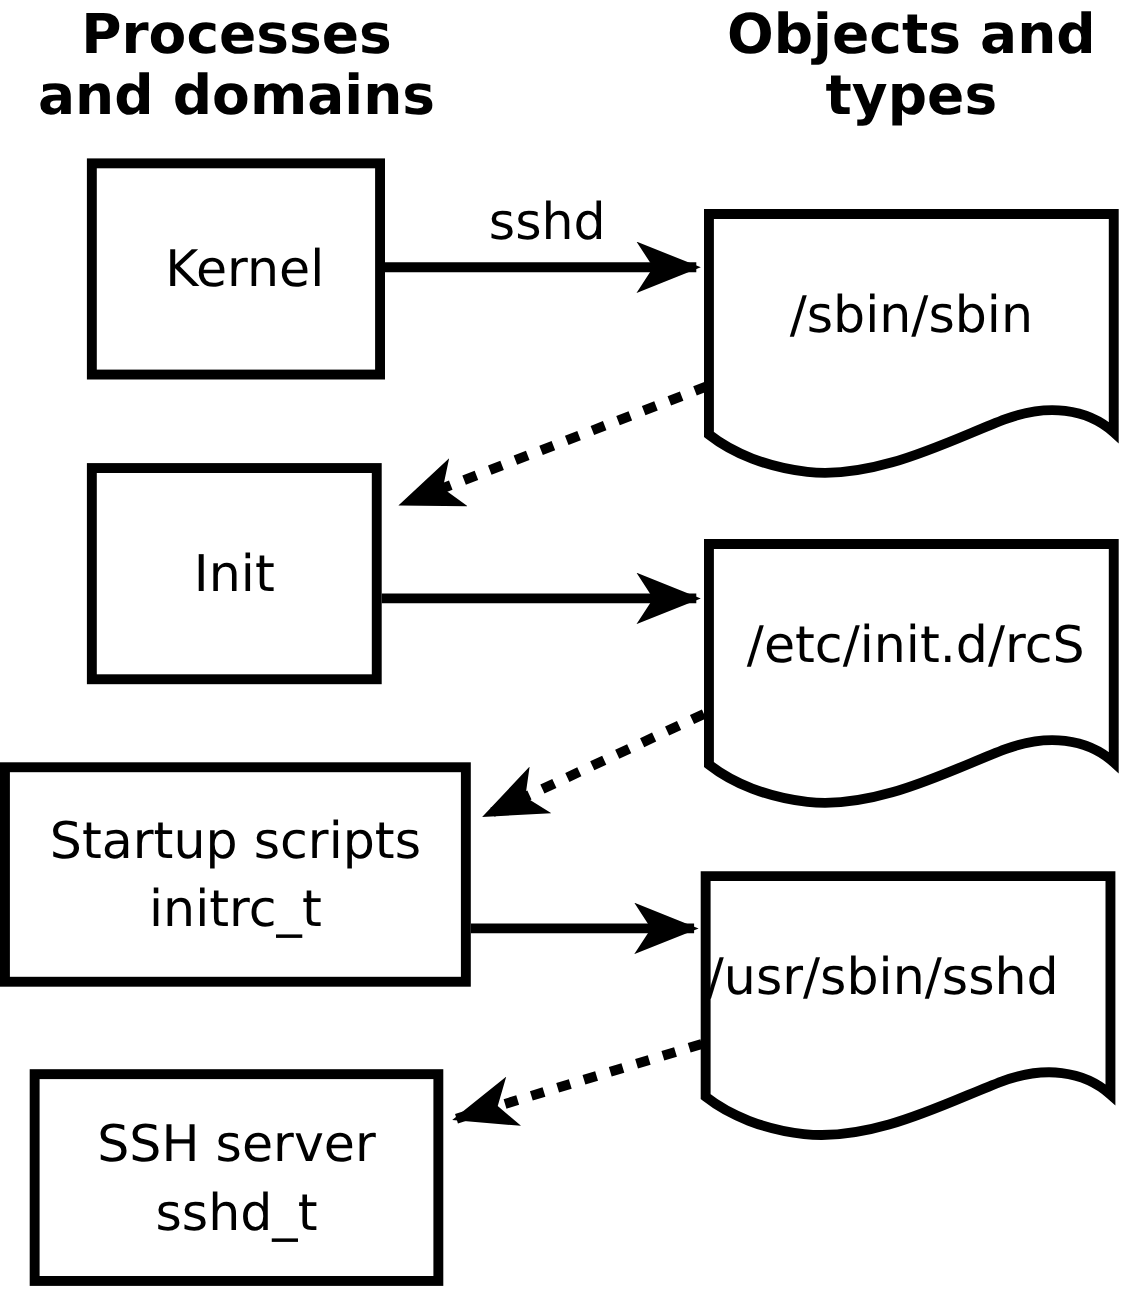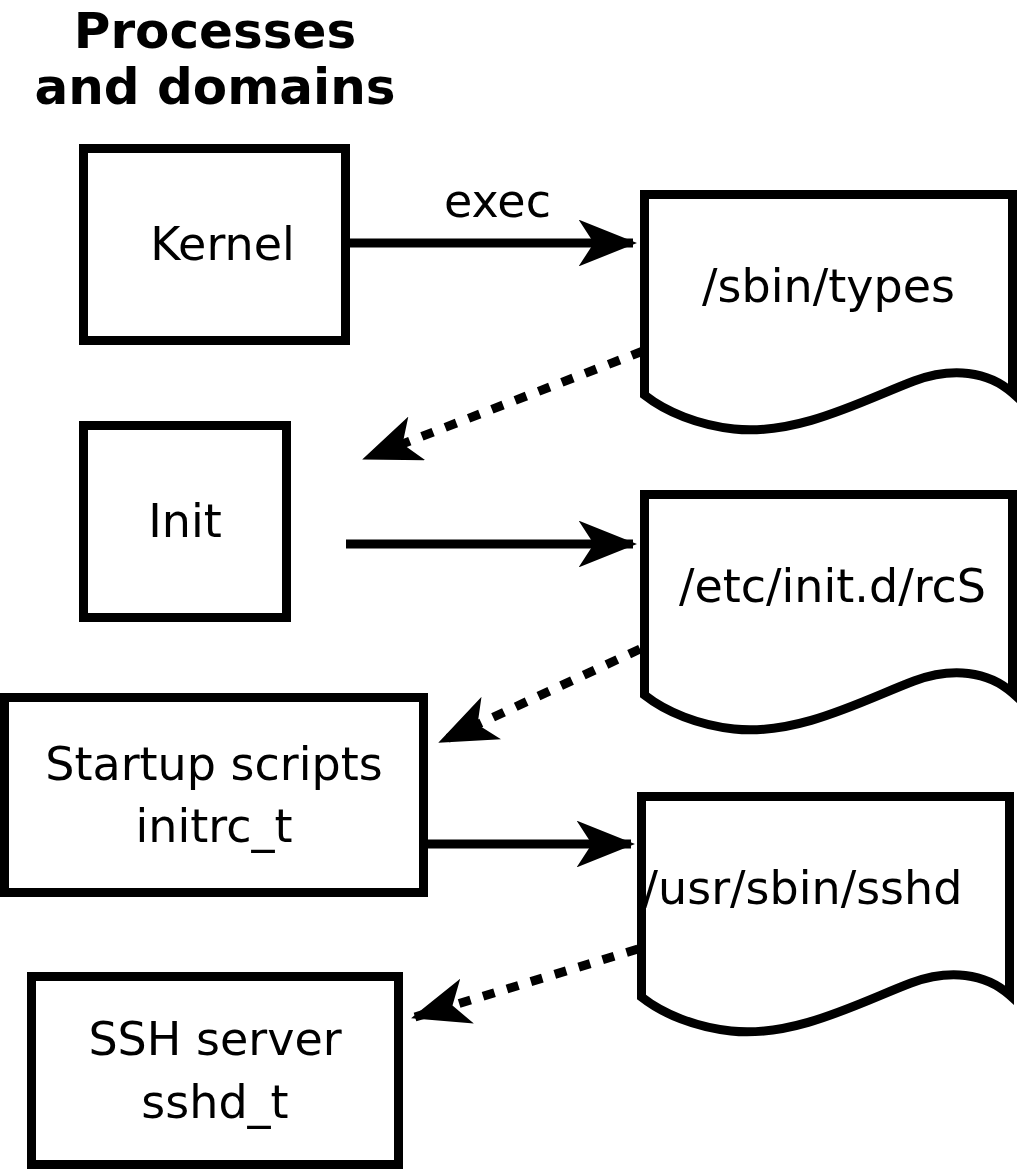--- a/index.html
+++ b/index.html
@@ -35,21 +35,21 @@
     background: #ffffff;
     display: flex;
     flex-direction: column;
     align-items: center;
     justify-content: center;
     font-size: 46px;
     line-height: 1.35;
     text-align: center;
   }
   #box-kernel { left: 79px; top: 144px; width: 271px; height: 201px; padding-left: 16px; }
-  #box-init   { left: 79px; top: 421px; width: 212px; height: 201px; }
+  #box-init   { left: 79px; top: 421px; width: 268px; height: 201px; }
   #box-initrc { left: 0px;  top: 693px; width: 428px; height: 204px; }
   #box-sshd   { left: 27px; top: 972px; width: 376px; height: 197px; }
 
   .doctext {
     position: absolute;
     display: flex;
     flex-direction: column;
     align-items: center;
     justify-content: center;
     font-size: 46px;
@@ -91,40 +91,42 @@
     <line class="sol" x1="346" y1="544" x2="633" y2="544" marker-end="url(#ah)"></line>
     <line class="sol" x1="427" y1="844" x2="631" y2="844" marker-end="url(#ah)"></line>
 
     <line class="dot" x1="643" y1="351" x2="366" y2="458" marker-end="url(#ah)"></line>
     <line class="dot" x1="640" y1="649" x2="442" y2="741" marker-end="url(#ah)"></line>
     <line class="dot" x1="638" y1="949" x2="415" y2="1017" marker-end="url(#ah)"></line>
   </svg>
 
   <div class="hdr" id="hdrL">Processes
 and domains</div>
+  <div class="hdr" id="hdrR">Objects and
+types</div>
 
-  <div class="exec-label">exec</div>
+  <div class="exec-label">sshd</div>
 
   <div class="pbox" id="box-kernel">
     <span class="line">Kernel</span>
   </div>
   <div class="pbox" id="box-init">
     <span class="line">Init</span>
   </div>
   <div class="pbox" id="box-sshd">
     <span class="line">SSH server</span>
     <span class="line">sshd_t</span>
   </div>
   <div class="pbox" id="box-initrc">
     <span class="line">Startup scripts</span>
     <span class="line">initrc_t</span>
   </div>
 
   <div class="doctext" id="doctext-1">
-    <span class="line">/sbin/types</span>
+    <span class="line">/sbin/sbin</span>
   </div>
   <div class="doctext" id="doctext-2">
     <span class="line">/etc/init.d/rcS</span>
   </div>
   <div class="doctext" id="doctext-3">
     <span class="line">/usr/sbin/sshd</span>
   </div>
 
 </div>
 

